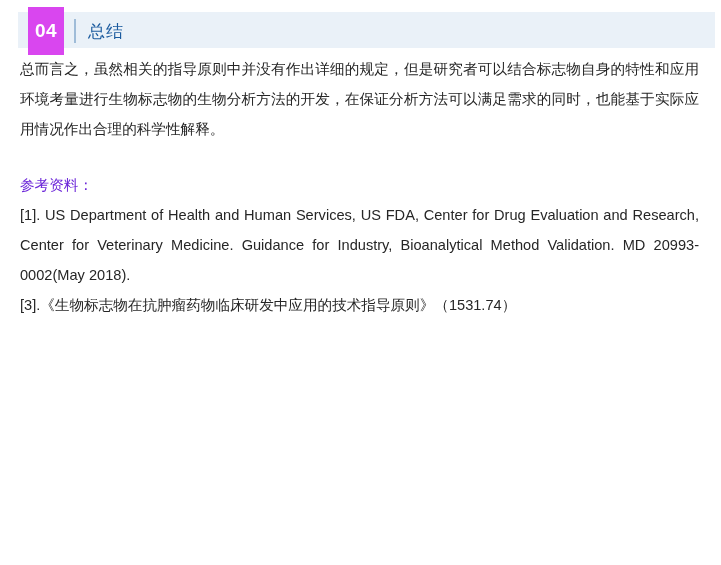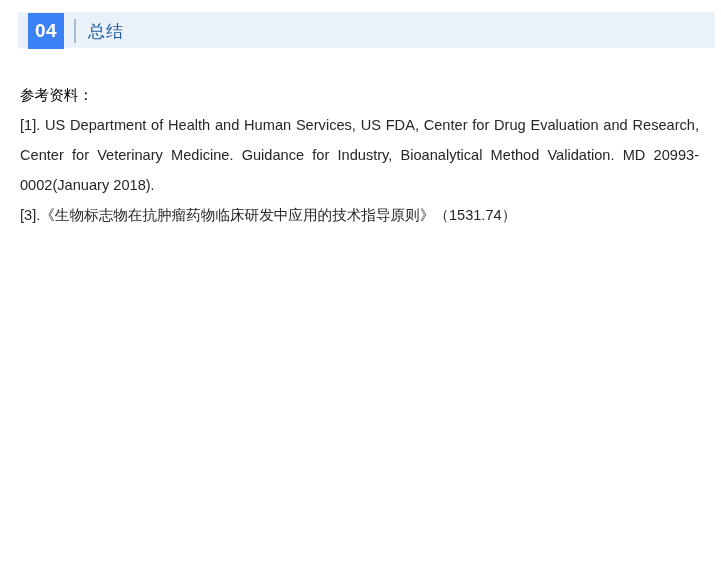--- a/index.html
+++ b/index.html
@@ -36,22 +36,22 @@
     right: 6px;
     top: 4px;
     height: 36px;
     background: #eaf1f8;
   }
   .num-badge {
     position: relative;
     z-index: 2;
     margin-left: 28px;
     width: 36px;
-    height: 36px;
-    background: #3b82f6;
+    height: 48px;
+    background: #d946ef;
     color: #ffffff;
     font-size: 19px;
     font-weight: bold;
     display: flex;
     align-items: center;
     justify-content: center;
     letter-spacing: 0.5px;
   }
   .header-sep {
     position: relative;
@@ -83,21 +83,21 @@
     text-justify: inter-ideograph;
     color: #262626;
   }
   .lead {
     margin-top: 16px;
   }
   .refs-title {
     margin-top: 26px;
     font-size: 14.6px;
     line-height: 30px;
-    color: #000000;
+    color: #6d28d9;
   }
   .ref-item {
     font-size: 14.6px;
     line-height: 30px;
     text-align: justify;
     text-justify: inter-ideograph;
     color: #262626;
     margin: 0;
   }
 </style>
@@ -108,20 +108,21 @@
 
   <div class="section-header">
     <div class="header-band"></div>
     <div class="num-badge">04</div>
     <div class="header-sep"></div>
     <div class="section-title">总结</div>
   </div>
 
   <div class="body-wrap">
 
+    <p class="para lead">总而言之，虽然相关的指导原则中并没有作出详细的规定，但是研究者可以结合标志物自身的特性和应用环境考量进行生物标志物的生物分析方法的开发，在保证分析方法可以满足需求的同时，也能基于实际应用情况作出合理的科学性解释。</p>
 
     <div class="refs-title">参考资料：</div>
 
-    <p class="ref-item">[1]. US Department of Health and Human Services, US FDA, Center for Drug Evaluation and Research, Center for Veterinary Medicine. Guidance for Industry, Bioanalytical Method Validation. MD 20993-0002(January 2018).</p>
+    <p class="ref-item">[1]. US Department of Health and Human Services, US FDA, Center for Drug Evaluation and Research, Center for Veterinary Medicine. Guidance for Industry, Bioanalytical Method Validation. MD 20993-0002(May 2018).</p>
     <p class="ref-item">[3].《生物标志物在抗肿瘤药物临床研发中应用的技术指导原则》（1531.74）</p>
 
   </div>
 </div>
 
 </body></html>

